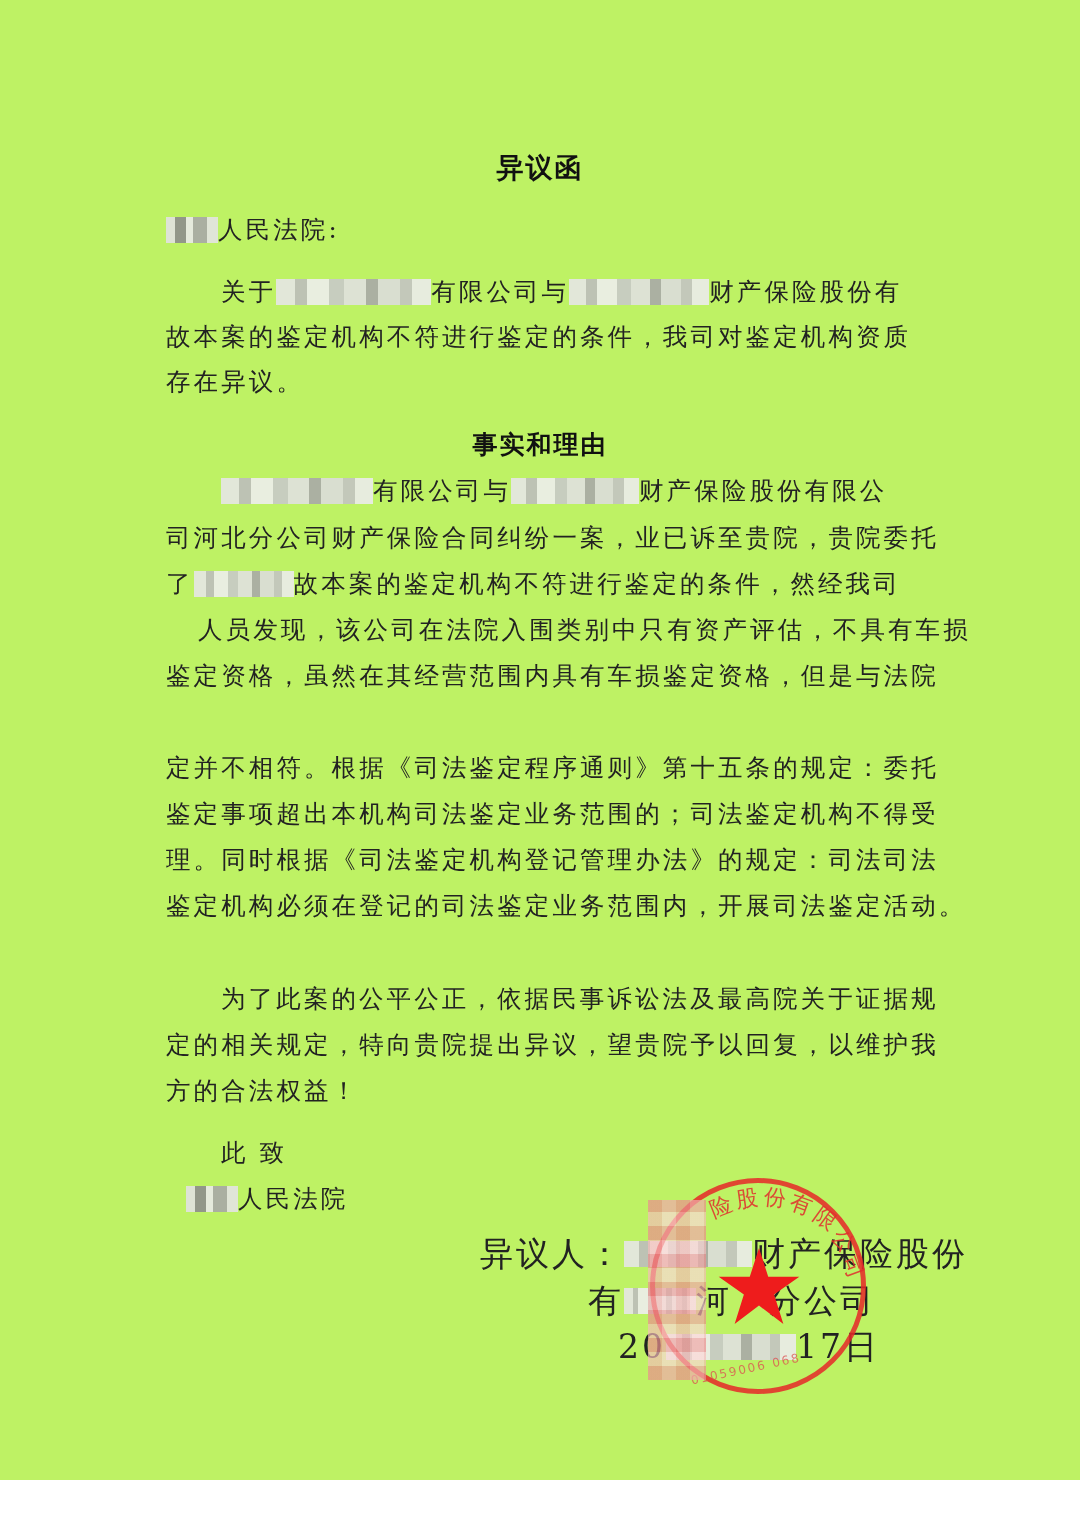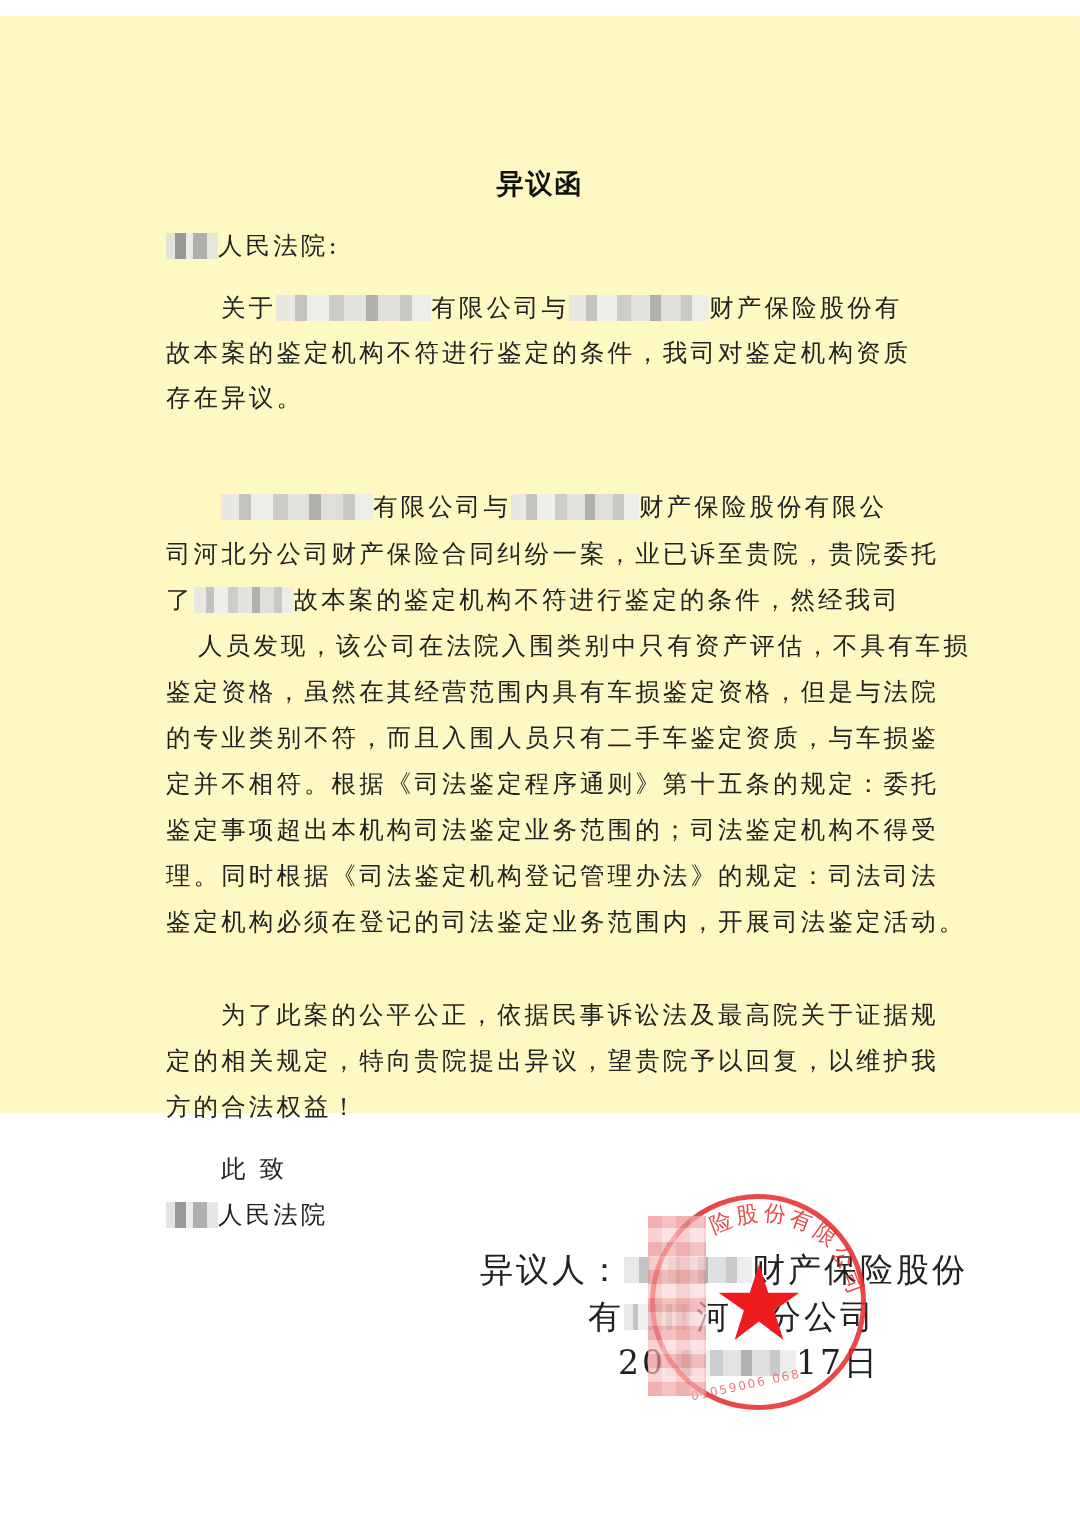--- a/index.html
+++ b/index.html
@@ -1,20 +1,20 @@
 <!DOCTYPE html>
 <html><head>
 <meta charset="utf-8">
 <style>
   html, body { margin: 0; padding: 0; }
   body {
     width: 1080px; height: 1528px; background: #ffffff; position: relative; overflow: hidden;
     font-family: "DejaVu Serif", "Liberation Serif", serif; color: #1e1e1e;
   }
-  .page { position: absolute; left: 0; top: 16px; width: 1080px; height: 1097px; background: #fef9c3; }
+  .page { position: absolute; left: 0; top: 0; width: 1080px; height: 1480px; background: #bef264; }
   .title {
     position: absolute; top: 150px; left: 0; width: 1080px; text-align: center;
     font-family: "DejaVu Sans", "Liberation Sans", sans-serif; font-weight: bold;
     font-size: 27px; letter-spacing: 2px; color: #111;
   }
   .heading {
     position: absolute; top: 428px; left: 0; width: 1080px; text-align: center;
     font-family: "DejaVu Sans", "Liberation Sans", sans-serif; font-weight: bold;
     font-size: 25px; letter-spacing: 2px; color: #111;
   }
@@ -69,42 +69,42 @@
   <div class="line" style="top:215px;">
     <span class="redact dark" style="width:52px;"></span><span>人民法院:</span>
   </div>
 
   <div class="line" style="top:277px; left:221px;">
     <span>关于</span><span class="redact" style="width:155px;"></span><span>有限公司与</span><span class="redact" style="width:140px;"></span><span>财产保险股份有</span>
   </div>
   <div class="line" style="top:322px;">故本案的鉴定机构不符进行鉴定的条件，我司对鉴定机构资质</div>
   <div class="line" style="top:367px;">存在异议。</div>
 
+  <div class="heading">事实和理由</div>
 
   <div class="line" style="top:476px; left:221px;">
     <span class="redact" style="width:152px;"></span><span>有限公司与</span><span class="redact" style="width:128px;"></span><span>财产保险股份有限公</span>
   </div>
   <div class="line" style="top:523px;">司河北分公司财产保险合同纠纷一案，业已诉至贵院，贵院委托</div>
   <div class="line" style="top:569px;">
     <span>了</span><span class="redact" style="width:100px;"></span><span>故本案的鉴定机构不符进行鉴定的条件，然经我司</span>
   </div>
   <div class="line" style="top:615px;margin-left:32px;">人员发现，该公司在法院入围类别中只有资产评估，不具有车损</div>
   <div class="line" style="top:661px;">鉴定资格，虽然在其经营范围内具有车损鉴定资格，但是与法院</div>
-  <div class="line" style="top:707px;">的专业类别不符，而且入围人员只有二手车鉴定资质，与车损鉴</div>
   <div class="line" style="top:753px;">定并不相符。根据《司法鉴定程序通则》第十五条的规定：委托</div>
   <div class="line" style="top:799px;">鉴定事项超出本机构司法鉴定业务范围的；司法鉴定机构不得受</div>
   <div class="line" style="top:845px;">理。同时根据《司法鉴定机构登记管理办法》的规定：司法司法</div>
   <div class="line" style="top:891px;">鉴定机构必须在登记的司法鉴定业务范围内，开展司法鉴定活动。</div>
 
   <div class="line" style="top:984px; left:221px;">为了此案的公平公正，依据民事诉讼法及最高院关于证据规</div>
   <div class="line" style="top:1030px;">定的相关规定，特向贵院提出异议，望贵院予以回复，以维护我</div>
   <div class="line" style="top:1076px;">方的合法权益！</div>
 
   <div class="line" style="top:1138px; left:221px;">此 致</div>
-  <div class="line" style="top:1184px;">
+  <div class="line" style="top:1184px;margin-left:20px;">
     <span class="redact dark" style="width:52px;"></span><span>人民法院</span>
   </div>
 
   <div class="sig" style="left:480px; top:1232px;">
     <span>异议人：</span><span class="redact" style="width:128px;"></span><span>财产保险股份</span>
   </div>
   <div class="sig" style="left:588px; top:1279px;">
     <span>有</span><span class="redact" style="width:72px;"></span><span>河</span><span style="display:inline-block;width:36px;"></span><span>分公司</span>
   </div>
   <div class="sig" style="left:618px; top:1325px;">

